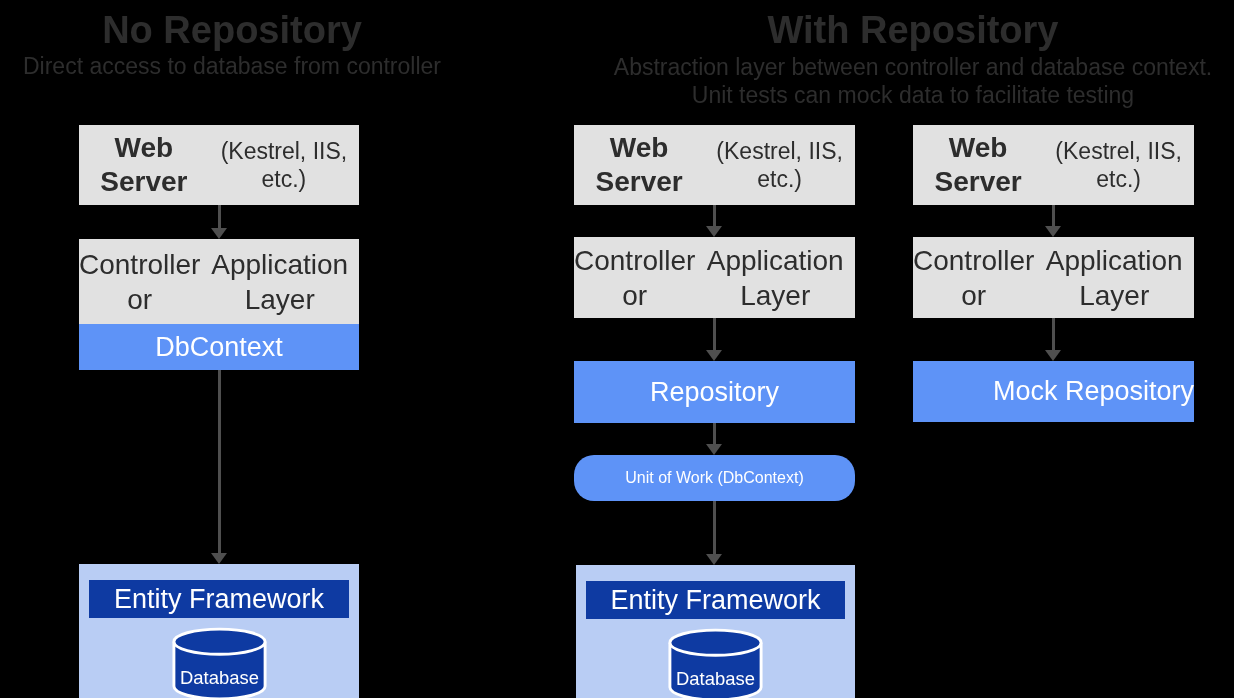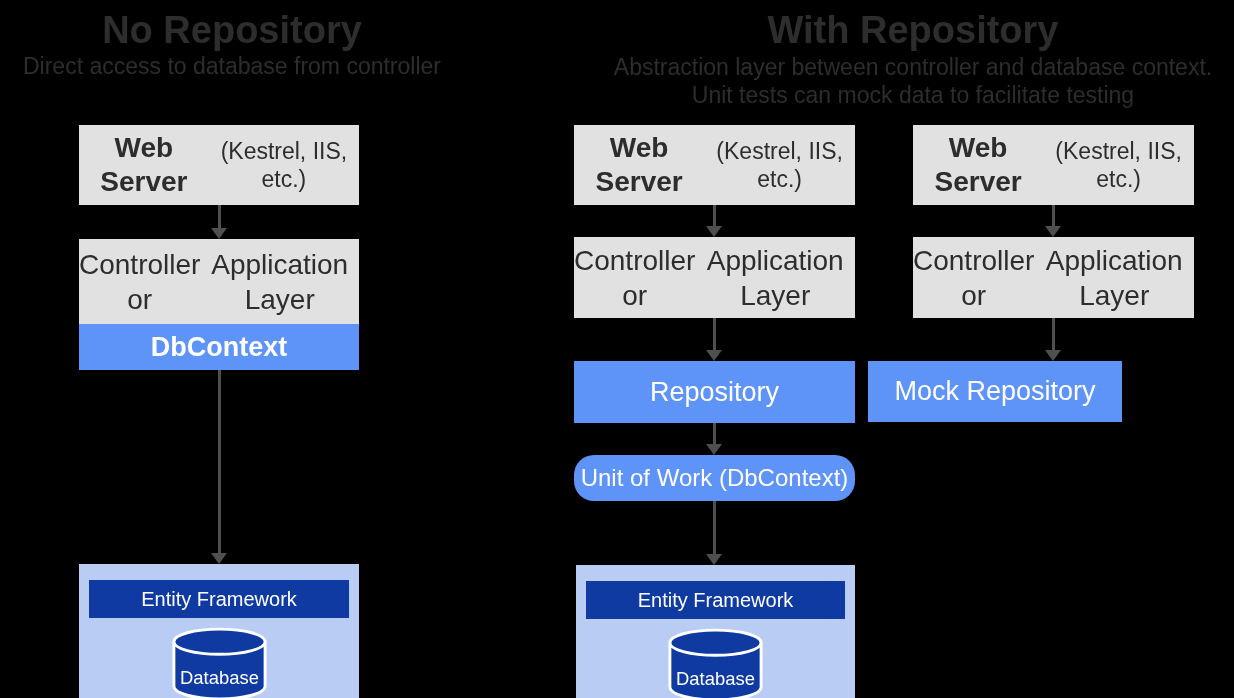--- a/index.html
+++ b/index.html
@@ -10,29 +10,29 @@
   }
   .hdr{position:absolute;text-align:center;color:var(--heading-text,#2d2d2d);}
   .hdr-title{font-size:38px;font-weight:bold;line-height:36px;}
   .hdr-sub{font-size:23px;line-height:28px;white-space:nowrap;margin-top:4px;text-align:center;}
   .box{
     position:absolute;display:flex;flex-direction:row;
     align-items:center;justify-content:center;text-align:center;
   }
   .gray{background:var(--box-gray,#e1e1e1);color:var(--box-text,#2d2d2d);}
   .blue{background:var(--accent-blue,#5e93f7);color:var(--white-text,#fff);font-size:27px;font-weight:400;}
-  .blue.uow{font-size:24px;border-radius:20px;}
+  .blue.uow{font-size:16px;border-radius:20px;}
   .ws-title{font-size:28px;font-weight:bold;line-height:34px;}
   .ws-sub{font-size:23px;line-height:28px;}
   .ctrl-line{font-size:28px;font-weight:normal;line-height:35px;}
   .ef{position:absolute;background:var(--container-light-blue,#b9cdf4);}
   .ef-bar{
     margin:16px 10px 8px;height:38px;
     background:var(--dark-blue,#0e3aa2);color:var(--white-text,#fff);
-    font-size:20px;display:flex;align-items:center;justify-content:center;
+    font-size:27px;display:flex;align-items:center;justify-content:center;
   }
   .cyl{display:block;margin:6px auto 0;}
   .cyl path,.cyl ellipse{fill:var(--dark-blue,#0e3aa2);stroke:#fff;stroke-width:3;}
   .cyl text{fill:#fff;font-size:19px;font-family:"Liberation Sans",sans-serif;}
   .arrow{position:absolute;width:16px;display:flex;flex-direction:column;align-items:center;}
   .arrow .stem{width:3px;flex:1;background:var(--arrow,#4f4f4f);}
   .arrow .head{
     width:0;height:0;flex:0 0 auto;
     border-left:8px solid transparent;border-right:8px solid transparent;
     border-top:11px solid var(--arrow,#4f4f4f);
@@ -60,21 +60,21 @@
 <div class="arrow" style="left:211px;top:205px;height:34px;">
   <div class="stem"></div>
   <div class="head"></div>
 </div>
 
 <div class="box gray" style="left:79px;top:239px;width:280px;height:85px;">
   <div class="ctrl-line">Controller or</div>
   <div class="ctrl-line">Application Layer</div>
 </div>
 
-<div class="box blue" style="left:79px;top:324px;width:280px;height:46px;font-weight:bold;">
+<div class="box blue" style="left:79px;top:324px;width:280px;height:46px;">
   <span>DbContext</span>
 </div>
 
 <div class="arrow" style="left:211px;top:370px;height:194px;">
   <div class="stem"></div>
   <div class="head"></div>
 </div>
 
 <div class="ef" style="left:79px;top:564px;width:280px;height:134px;">
   <div class="ef-bar">
@@ -149,15 +149,15 @@
 <div class="box gray" style="left:913px;top:237px;width:281px;height:81px;">
   <div class="ctrl-line">Controller or</div>
   <div class="ctrl-line">Application Layer</div>
 </div>
 
 <div class="arrow" style="left:1045px;top:318px;height:43px;">
   <div class="stem"></div>
   <div class="head"></div>
 </div>
 
-<div class="box blue" style="left:868px;top:361px;width:254px;height:61px;">
+<div class="box blue" style="left:913px;top:361px;width:281px;height:61px;justify-content:flex-end;">
   <span>Mock Repository</span>
 </div>
 
 </body></html>

